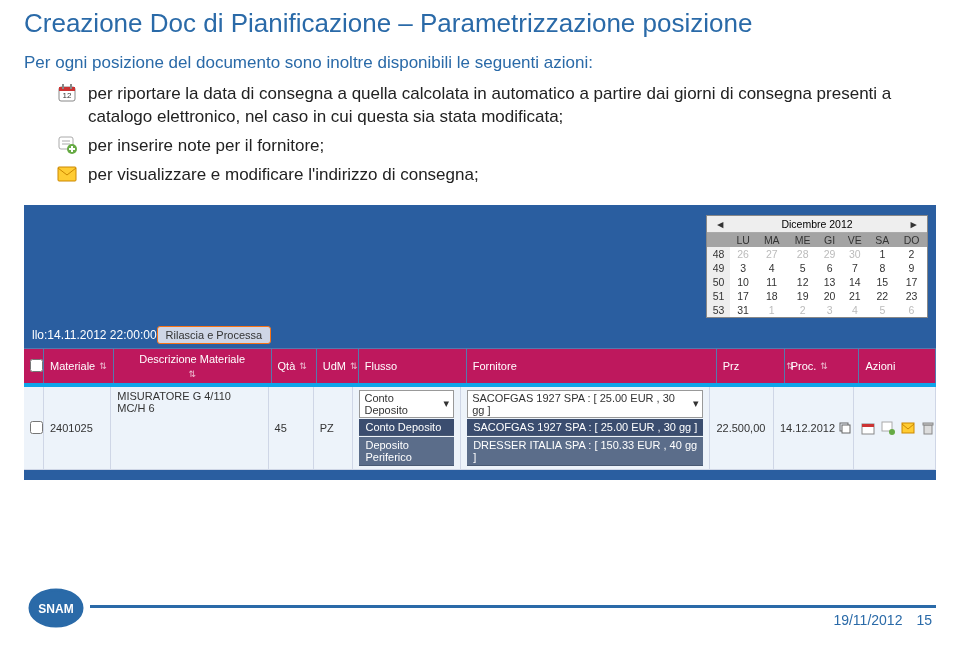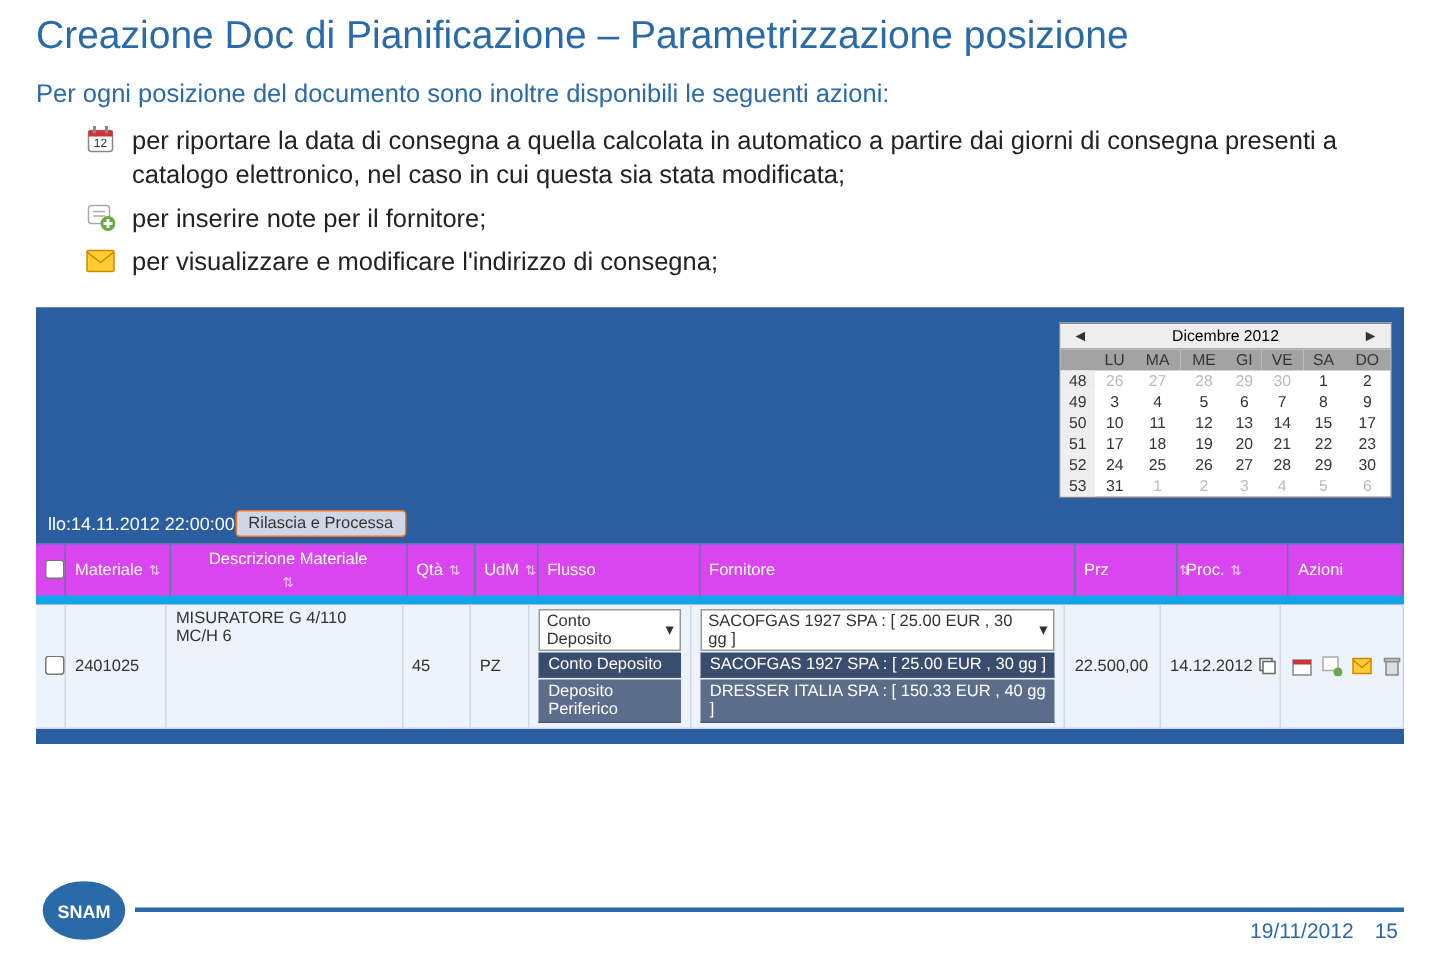--- a/index.html
+++ b/index.html
@@ -114,26 +114,26 @@
     background: #cfd6e6;
     color: #333;
     border: 1px solid #f97316;
     border-radius: 3px;
     padding: 2px 8px;
     font-size: 11px;
   }
 
   
   .thead {
-    background: #d946ef;
+    background: #be185d;
     color: #fff;
     display: flex;
     font-size: 11px;
     border-top: 1px solid #5479ad;
-    border-bottom: 6px solid #0ea5e9;
+    border-bottom: 4px solid #0ea5e9;
   }
   .th {
     padding: 4px 6px;
     display: flex;
     align-items: center;
     gap: 4px;
     border-right: 1px solid #5479ad;
   }
   .sort { font-size: 9px; opacity: .7; }
 
@@ -322,30 +322,20 @@
                   <td class="wk">51</td>
                   <td>17</td>
                   <td>18</td>
                   <td>19</td>
                   <td>20</td>
                   <td>21</td>
                   <td>22</td>
                   <td>23</td>
                 </tr>
                 <tr>
-                  <td class="wk">52</td>
-                  <td>24</td>
-                  <td>25</td>
-                  <td>26</td>
-                  <td>27</td>
-                  <td>28</td>
-                  <td>29</td>
-                  <td>30</td>
-                </tr>
-                <tr>
                   <td class="wk">53</td>
                   <td>31</td>
                   <td class="dim">1</td>
                   <td class="dim">2</td>
                   <td class="dim">3</td>
                   <td class="dim">4</td>
                   <td class="dim">5</td>
                   <td class="dim">6</td>
                 </tr>
               </tbody>

